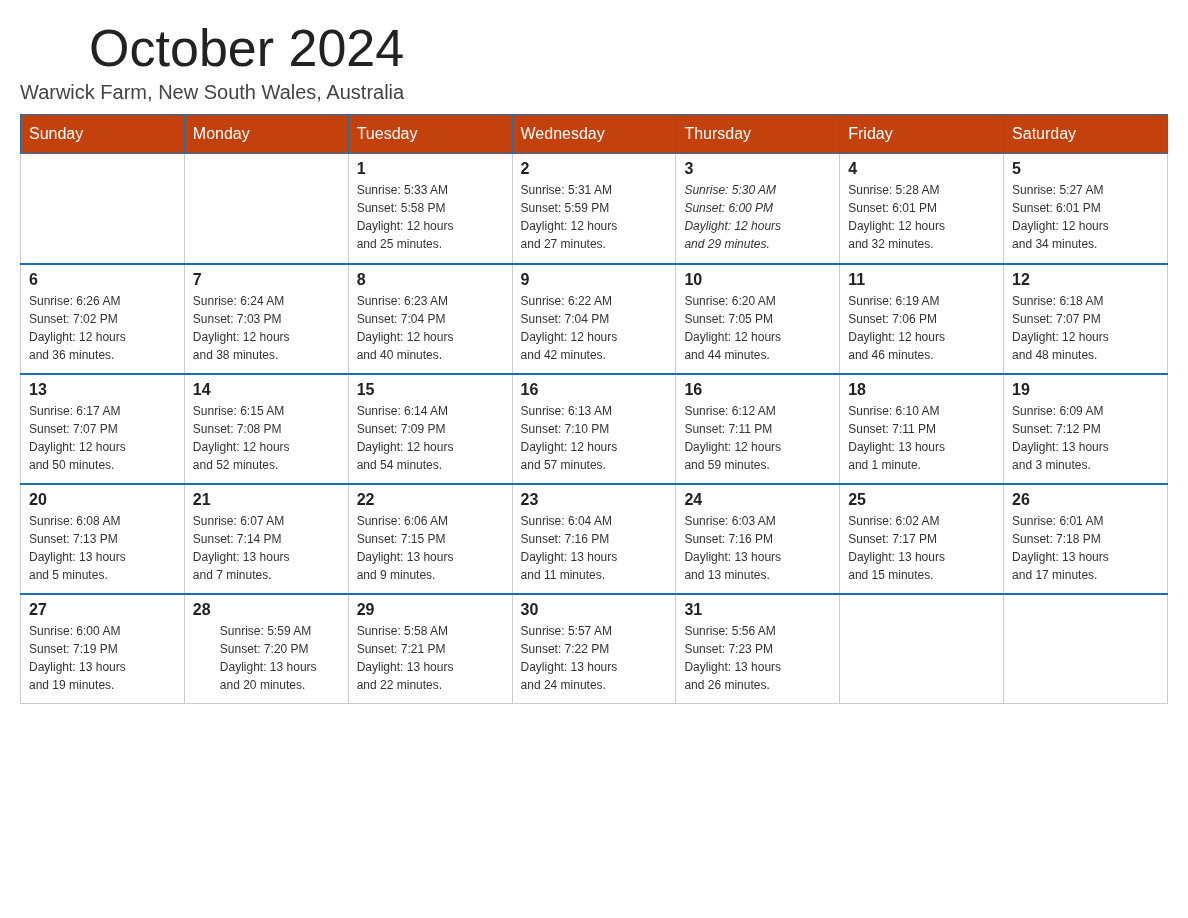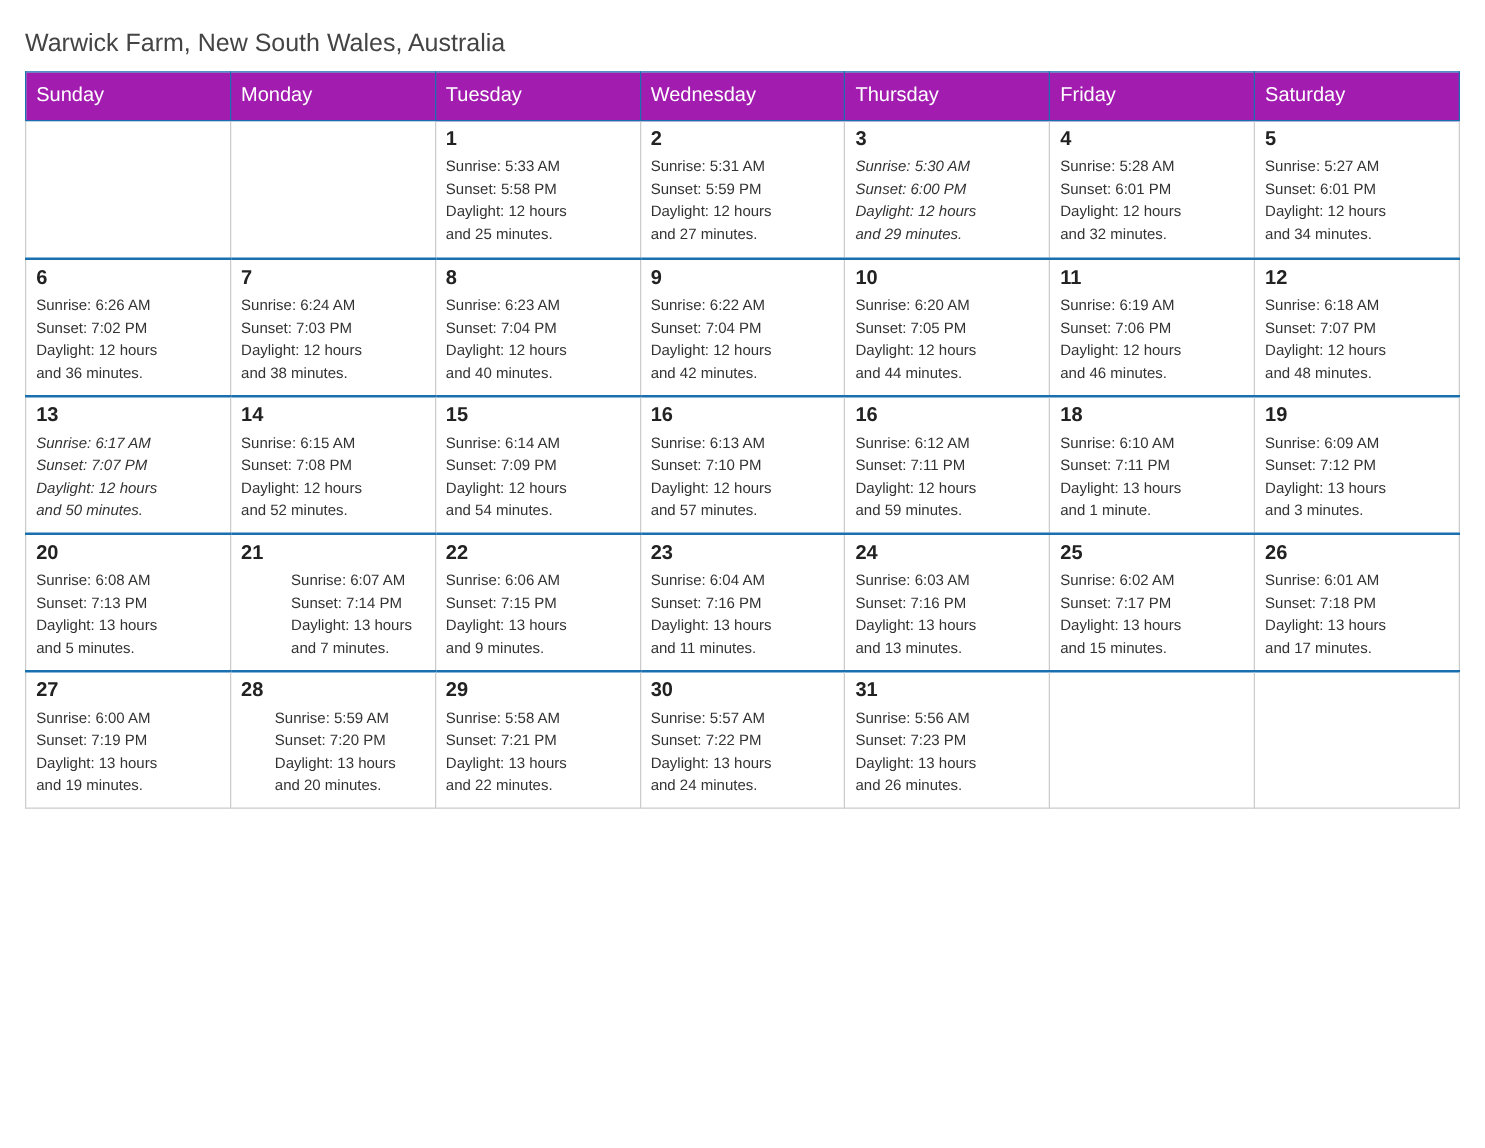--- a/index.html
+++ b/index.html
@@ -44,21 +44,21 @@
       font-size: 20px;
       color: #444;
       margin-top: 4px;
     }
     .calendar {
       width: 100%;
       border-collapse: collapse;
       margin-top: 8px;
     }
     .calendar th {
-      background-color: #a21caf;
+      background-color: #c2410c;
       color: #fff;
       padding: 10px 8px;
       text-align: left;
       font-size: 16px;
       font-weight: normal;
       border: 1px solid #1a6faf;
     }
     .calendar td {
       border: 1px solid #ccc;
       vertical-align: top;
@@ -82,20 +82,21 @@
     }
     .week-row td {
       border-top: 2px solid #1a6faf;
     }
   </style>
 </head>
 <body>
 
 <div class="header">
   <div class="title-section">
+    <div class="month-year">October 2024</div>
     <div class="location">Warwick Farm, New South Wales, Australia</div>
   </div>
 </div>
 
 <table class="calendar">
   <thead>
     <tr>
     <th>Sunday</th>
         <th>Monday</th>
         <th>Tuesday</th>
@@ -192,21 +193,21 @@
           <div class="day-num">12</div>
           <div class="day-info" style="white-space: pre-line;">Sunrise: 6:18 AM
 Sunset: 7:07 PM
 Daylight: 12 hours
 and 48 minutes.</div>
         </td>
       </tr>
       <tr class="week-row">
         <td>
           <div class="day-num">13</div>
-          <div class="day-info" style="white-space: pre-line; font-style: italic;">Sunrise: 6:17 AM
+          <div class="day-info" style="white-space: pre-line;">Sunrise: 6:17 AM
 Sunset: 7:07 PM
 Daylight: 12 hours
 and 50 minutes.</div>
         </td>
         <td>
           <div class="day-num">14</div>
           <div class="day-info" style="white-space: pre-line;">Sunrise: 6:15 AM
 Sunset: 7:08 PM
 Daylight: 12 hours
 and 52 minutes.</div>
@@ -250,21 +251,21 @@
       <tr class="week-row">
         <td>
           <div class="day-num">20</div>
           <div class="day-info" style="white-space: pre-line;">Sunrise: 6:08 AM
 Sunset: 7:13 PM
 Daylight: 13 hours
 and 5 minutes.</div>
         </td>
         <td>
           <div class="day-num">21</div>
-          <div class="day-info" style="white-space: pre-line; margin-left: 40px;">Sunrise: 6:07 AM
+          <div class="day-info" style="white-space: pre-line;">Sunrise: 6:07 AM
 Sunset: 7:14 PM
 Daylight: 13 hours
 and 7 minutes.</div>
         </td>
         <td>
           <div class="day-num">22</div>
           <div class="day-info" style="white-space: pre-line;">Sunrise: 6:06 AM
 Sunset: 7:15 PM
 Daylight: 13 hours
 and 9 minutes.</div>

